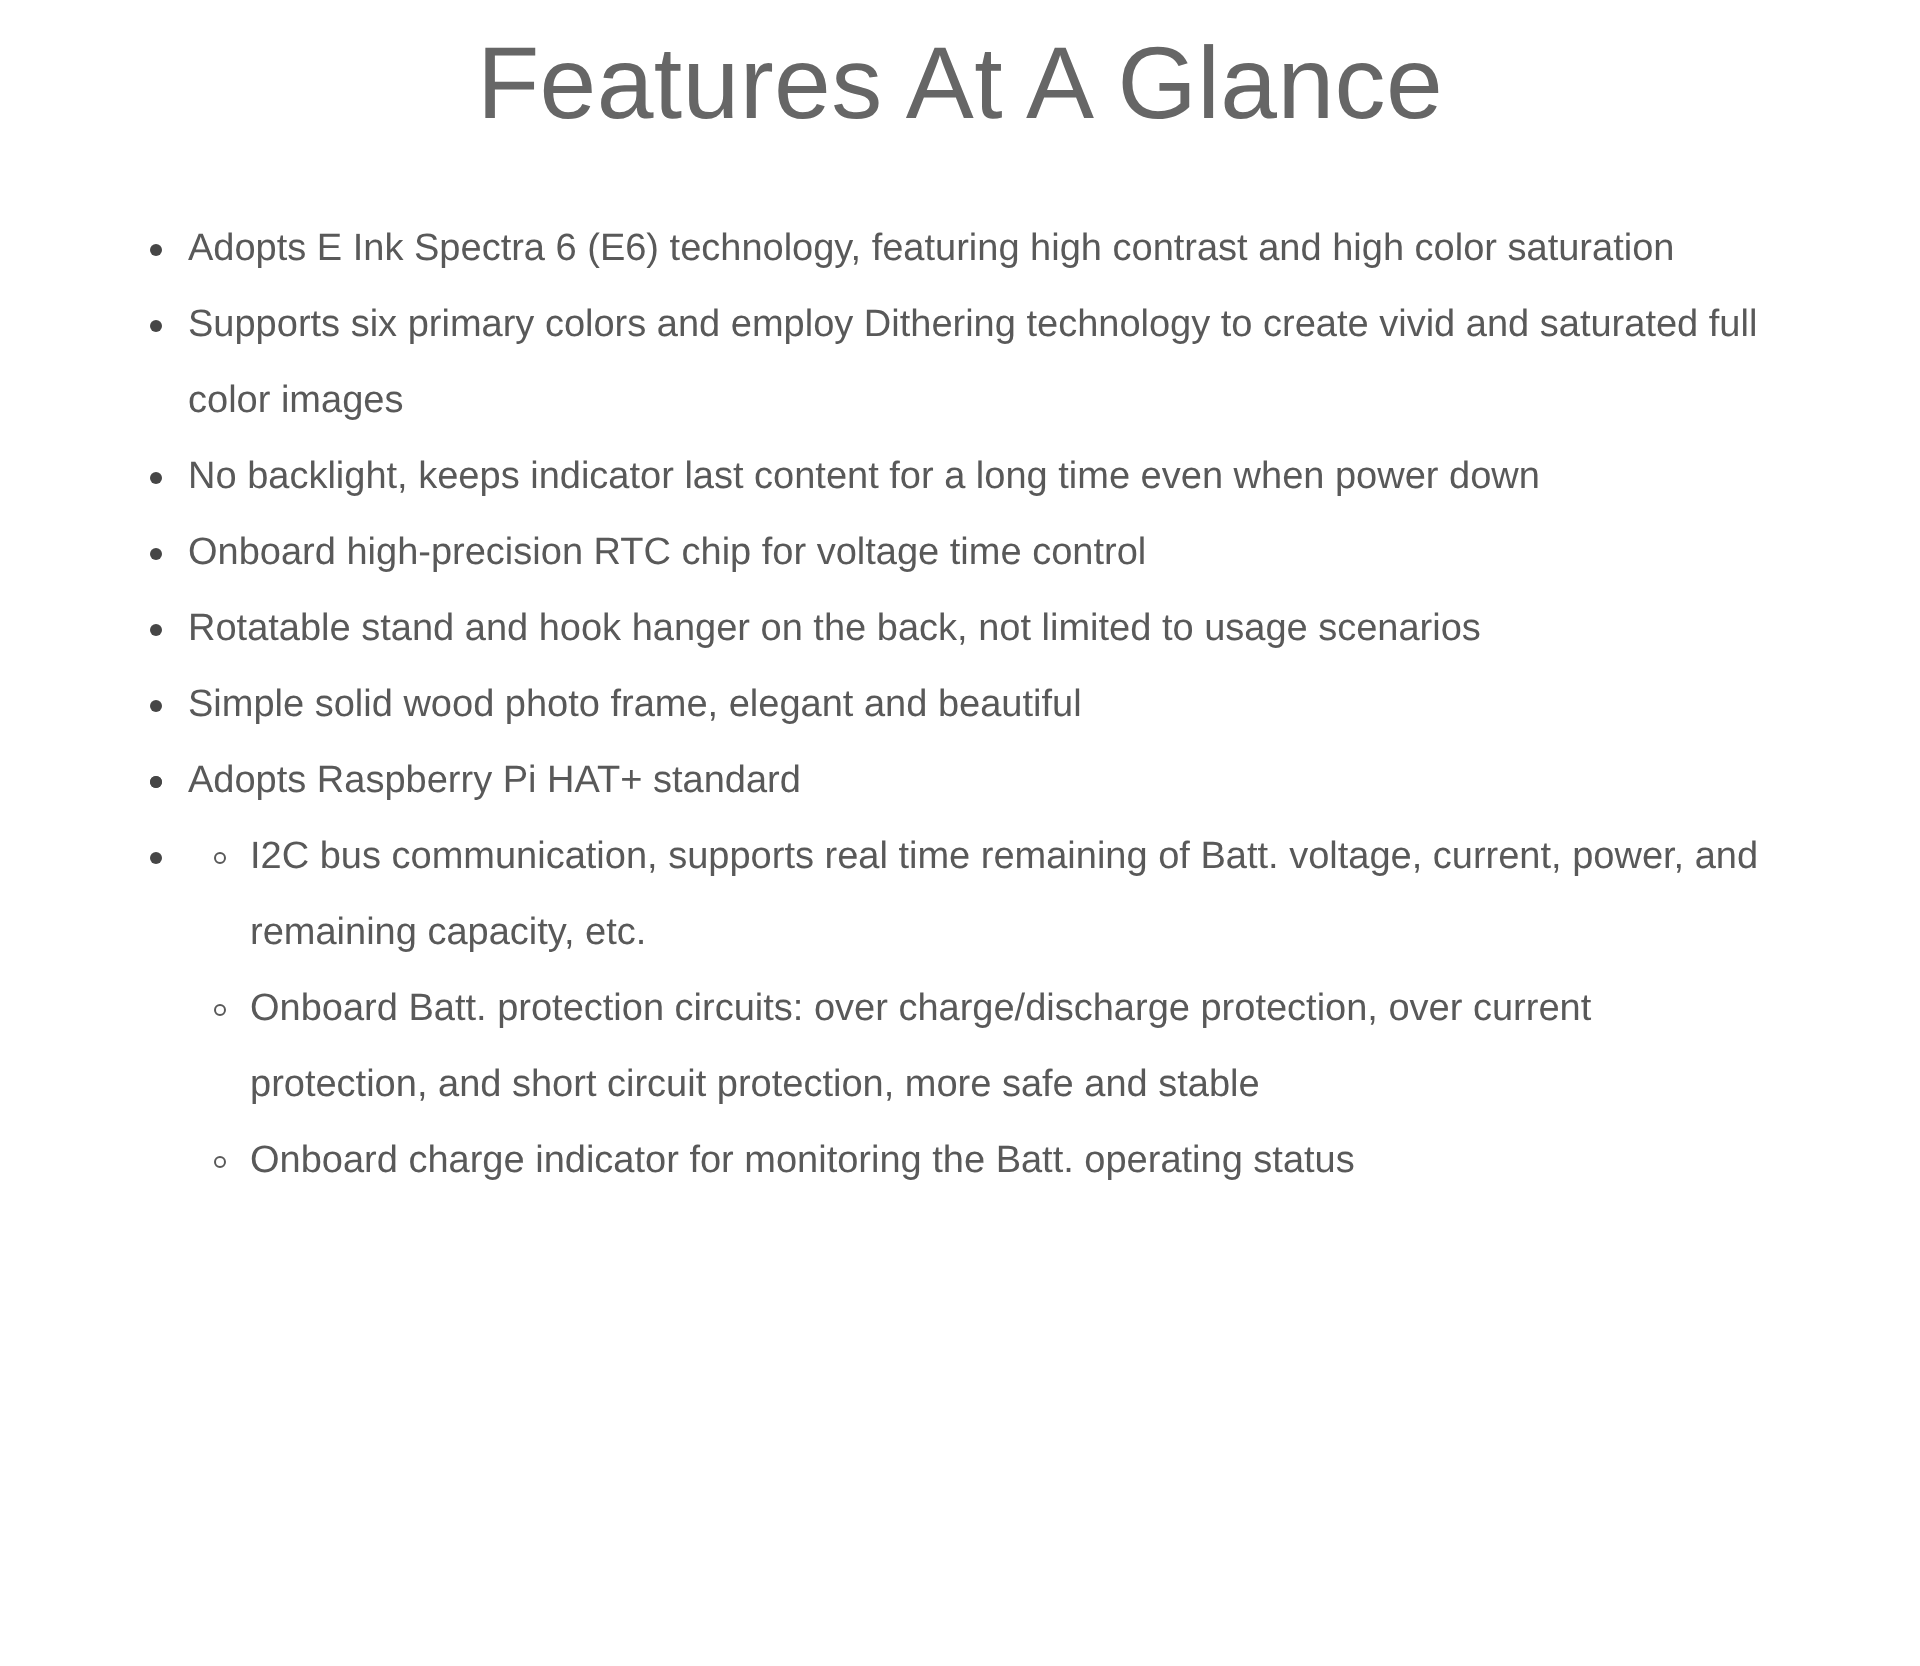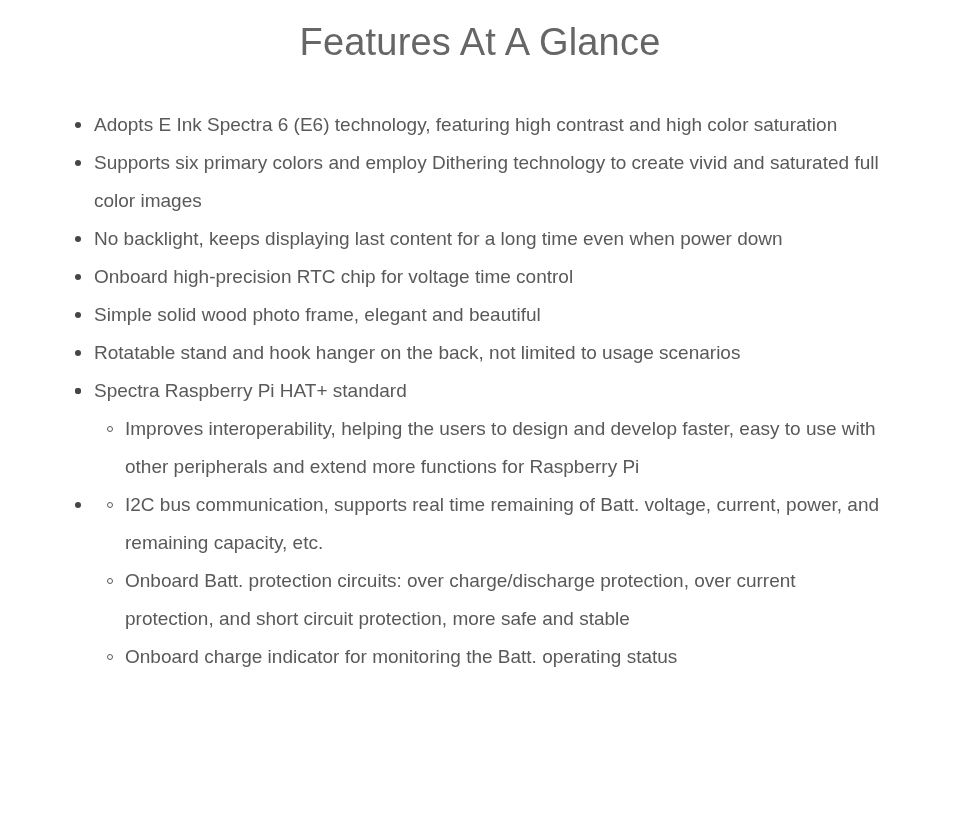--- a/index.html
+++ b/index.html
@@ -14,21 +14,21 @@
     width:960px;
     min-height:833px;
     background:var(--bg-color);
     font-family:"Liberation Sans","DejaVu Sans",sans-serif;
     color:var(--body-color);
     overflow-x:hidden;
   }
   h1.page-title{
     margin:20px 0 0 0;
     text-align:center;
-    font-size:38px;
+    font-size:51px;
     line-height:44px;
     font-weight:400;
     color:var(--heading-color);
     letter-spacing:0.2px;
   }
   ul.features{
     list-style:none;
     margin:42px 0 0 0;
     padding:0 0 0 94px;
     width:880px;
@@ -68,27 +68,25 @@
 </style>
 </head>
 <body>
 
 <main>
   <h1 class="page-title">Features At A Glance</h1>
 
   <ul class="features" id="features-list">
       <li><span class="bullet-dot"></span><span class="feature-text">Adopts E Ink Spectra 6 (E6) technology, featuring high contrast and high color saturation</span></li>
       <li><span class="bullet-dot"></span><span class="feature-text">Supports six primary colors and employ Dithering technology to create vivid and saturated full color images</span></li>
-      <li><span class="bullet-dot"></span><span class="feature-text">No backlight, keeps displaying last content for a long time even when power down</span></li>
+      <li><span class="bullet-dot"></span><span class="feature-text">No backlight, keeps indicator last content for a long time even when power down</span></li>
       <li><span class="bullet-dot"></span><span class="feature-text">Onboard high-precision RTC chip for voltage time control</span></li>
+      <li><span class="bullet-dot"></span><span class="feature-text">Rotatable stand and hook hanger on the back, not limited to usage scenarios</span></li>
       <li><span class="bullet-dot"></span><span class="feature-text">Simple solid wood photo frame, elegant and beautiful</span></li>
-      <li><span class="bullet-dot"></span><span class="feature-text">Rotatable stand and hook hanger on the back, not limited to usage scenarios</span></li>
       <li><span class="bullet-dot"></span></li>
-      <li><span class="bullet-dot"></span><span class="feature-text">Spectra Raspberry Pi HAT+ standard</span><ul class="sub">
-          <li><span class="bullet-circle"></span><span class="feature-text">Improves interoperability, helping the users to design and develop faster, easy to use with other peripherals and extend more functions for Raspberry Pi</span></li>
-        </ul></li>
+      <li><span class="bullet-dot"></span><span class="feature-text">Adopts Raspberry Pi HAT+ standard</span></li>
       <li><span class="bullet-dot"></span><ul class="sub">
           <li><span class="bullet-circle"></span><span class="feature-text">I2C bus communication, supports real time remaining of Batt. voltage, current, power, and remaining capacity, etc.</span></li>
           <li><span class="bullet-circle"></span><span class="feature-text">Onboard Batt. protection circuits: over charge/discharge protection, over current protection, and short circuit protection, more safe and stable</span></li>
           <li><span class="bullet-circle"></span><span class="feature-text">Onboard charge indicator for monitoring the Batt. operating status</span></li>
         </ul></li>
     </ul>
 </main>
 
 </body></html>

